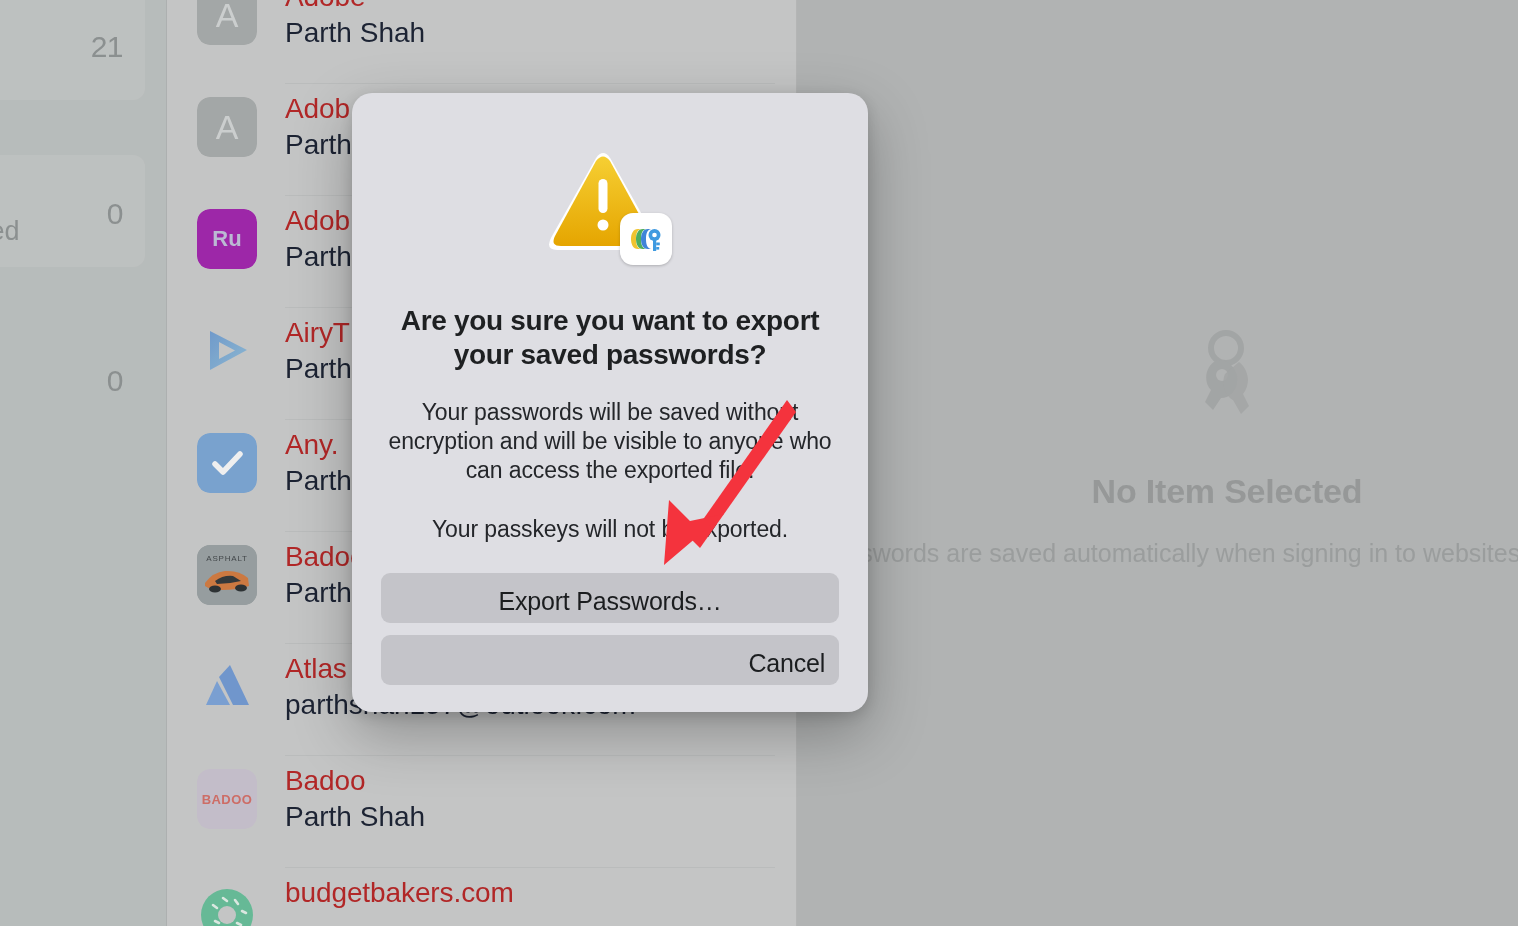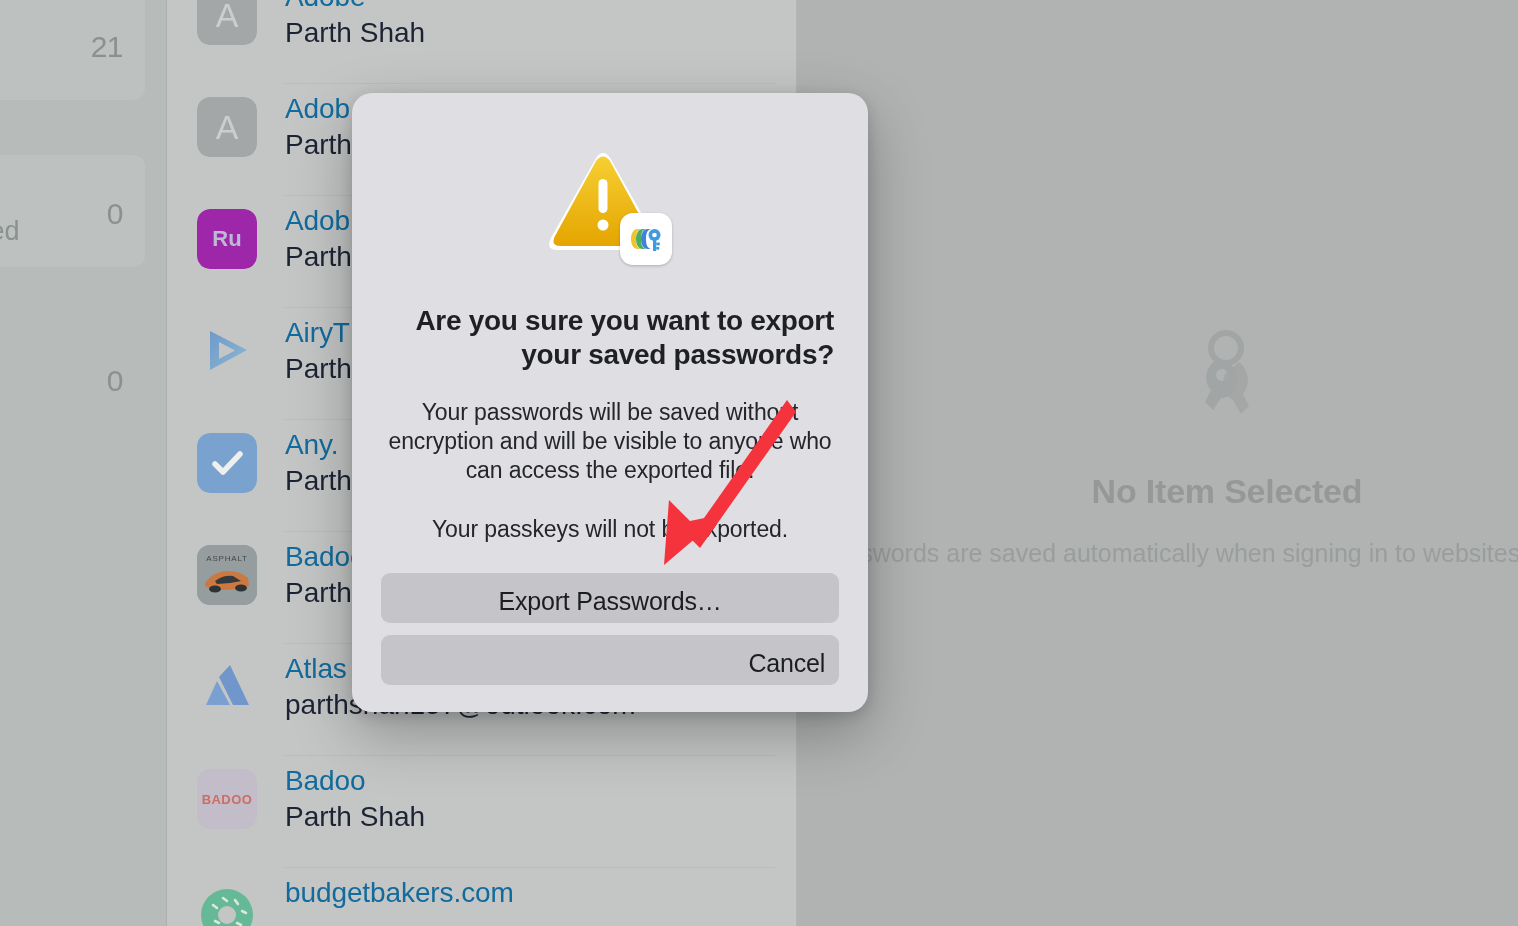--- a/index.html
+++ b/index.html
@@ -110,21 +110,21 @@
     align-items: center;
     justify-content: center;
   }
   .row-texts {
     position: absolute;
     left: 118px;
     top: 6px;
   }
   .row-title {
     font-size: 28px;
-    color: #0369a1;
+    color: #b91c1c;
     letter-spacing: -0.1px;
     line-height: 38px;
     white-space: nowrap;
   }
   .row-sub {
     font-size: 28px;
     color: #0f172a;
     line-height: 34px;
     white-space: nowrap;
   }
@@ -227,21 +227,21 @@
     border-radius: 13px;
     background: #ffffff;
     box-shadow: 0 1px 3px rgba(0,0,0,.22);
     display: flex;
     align-items: center;
     justify-content: center;
   }
 
   .alert-title {
     margin: 43px 34px 0 34px;
-    text-align: right;
+    text-align: center;
     font-size: 28px;
     font-weight: 700;
     color: #1e2022;
     line-height: 34px;
     letter-spacing: -0.3px;
   }
   .alert-body {
     margin: 26px 36px 0 36px;
     text-align: center;
     font-size: 23px;

